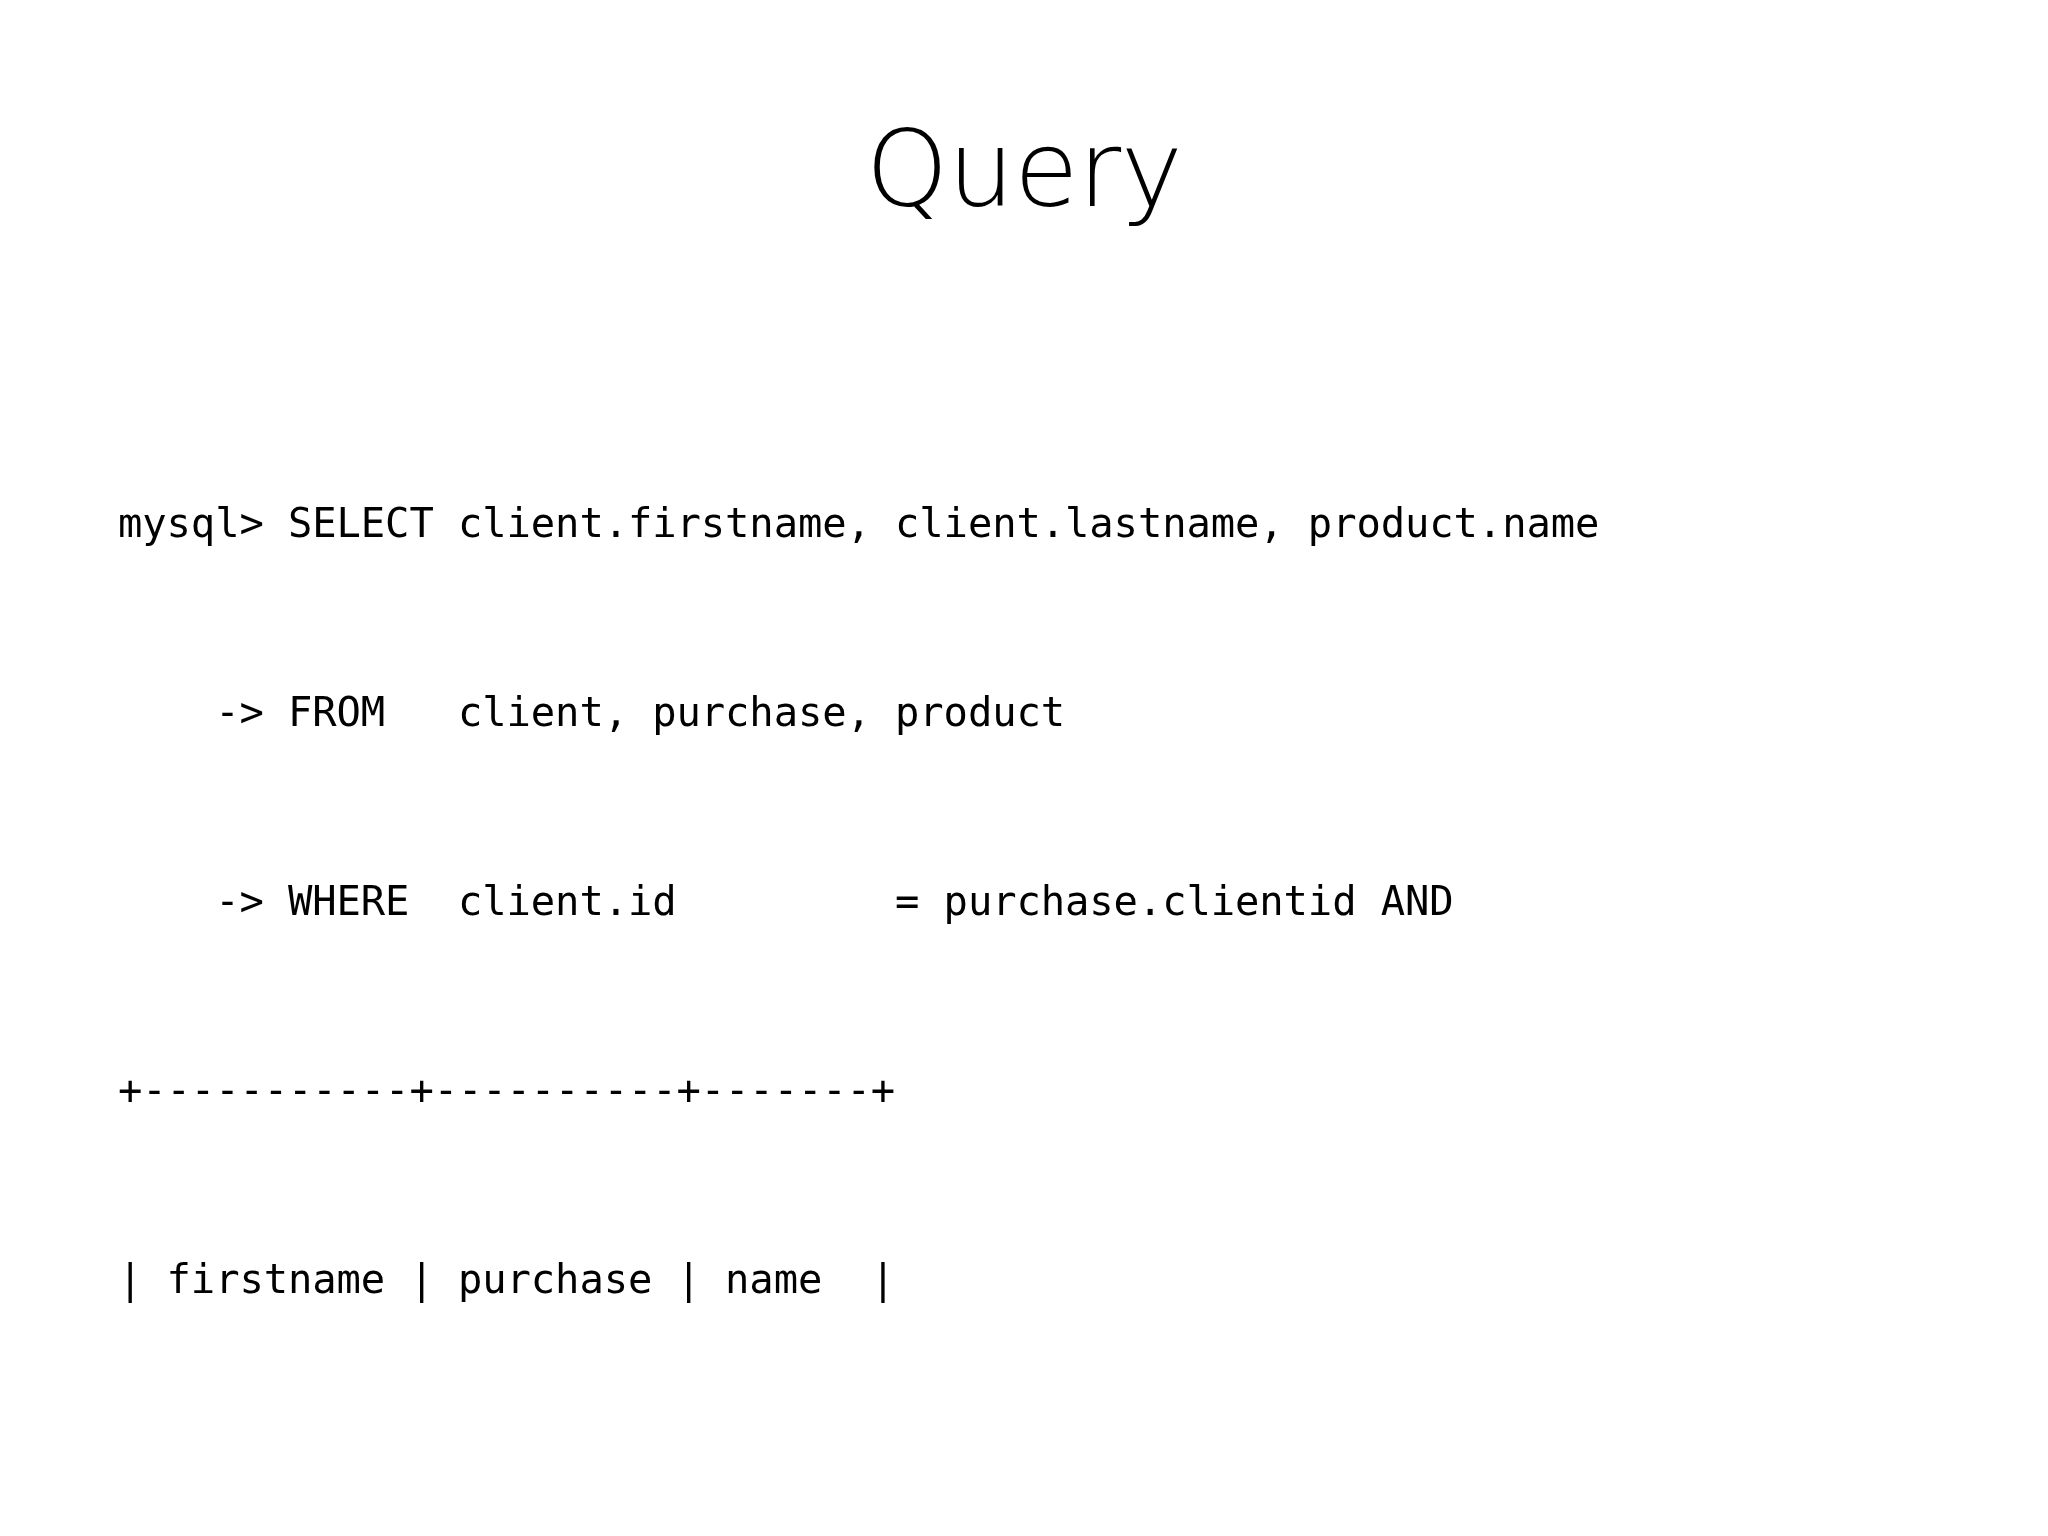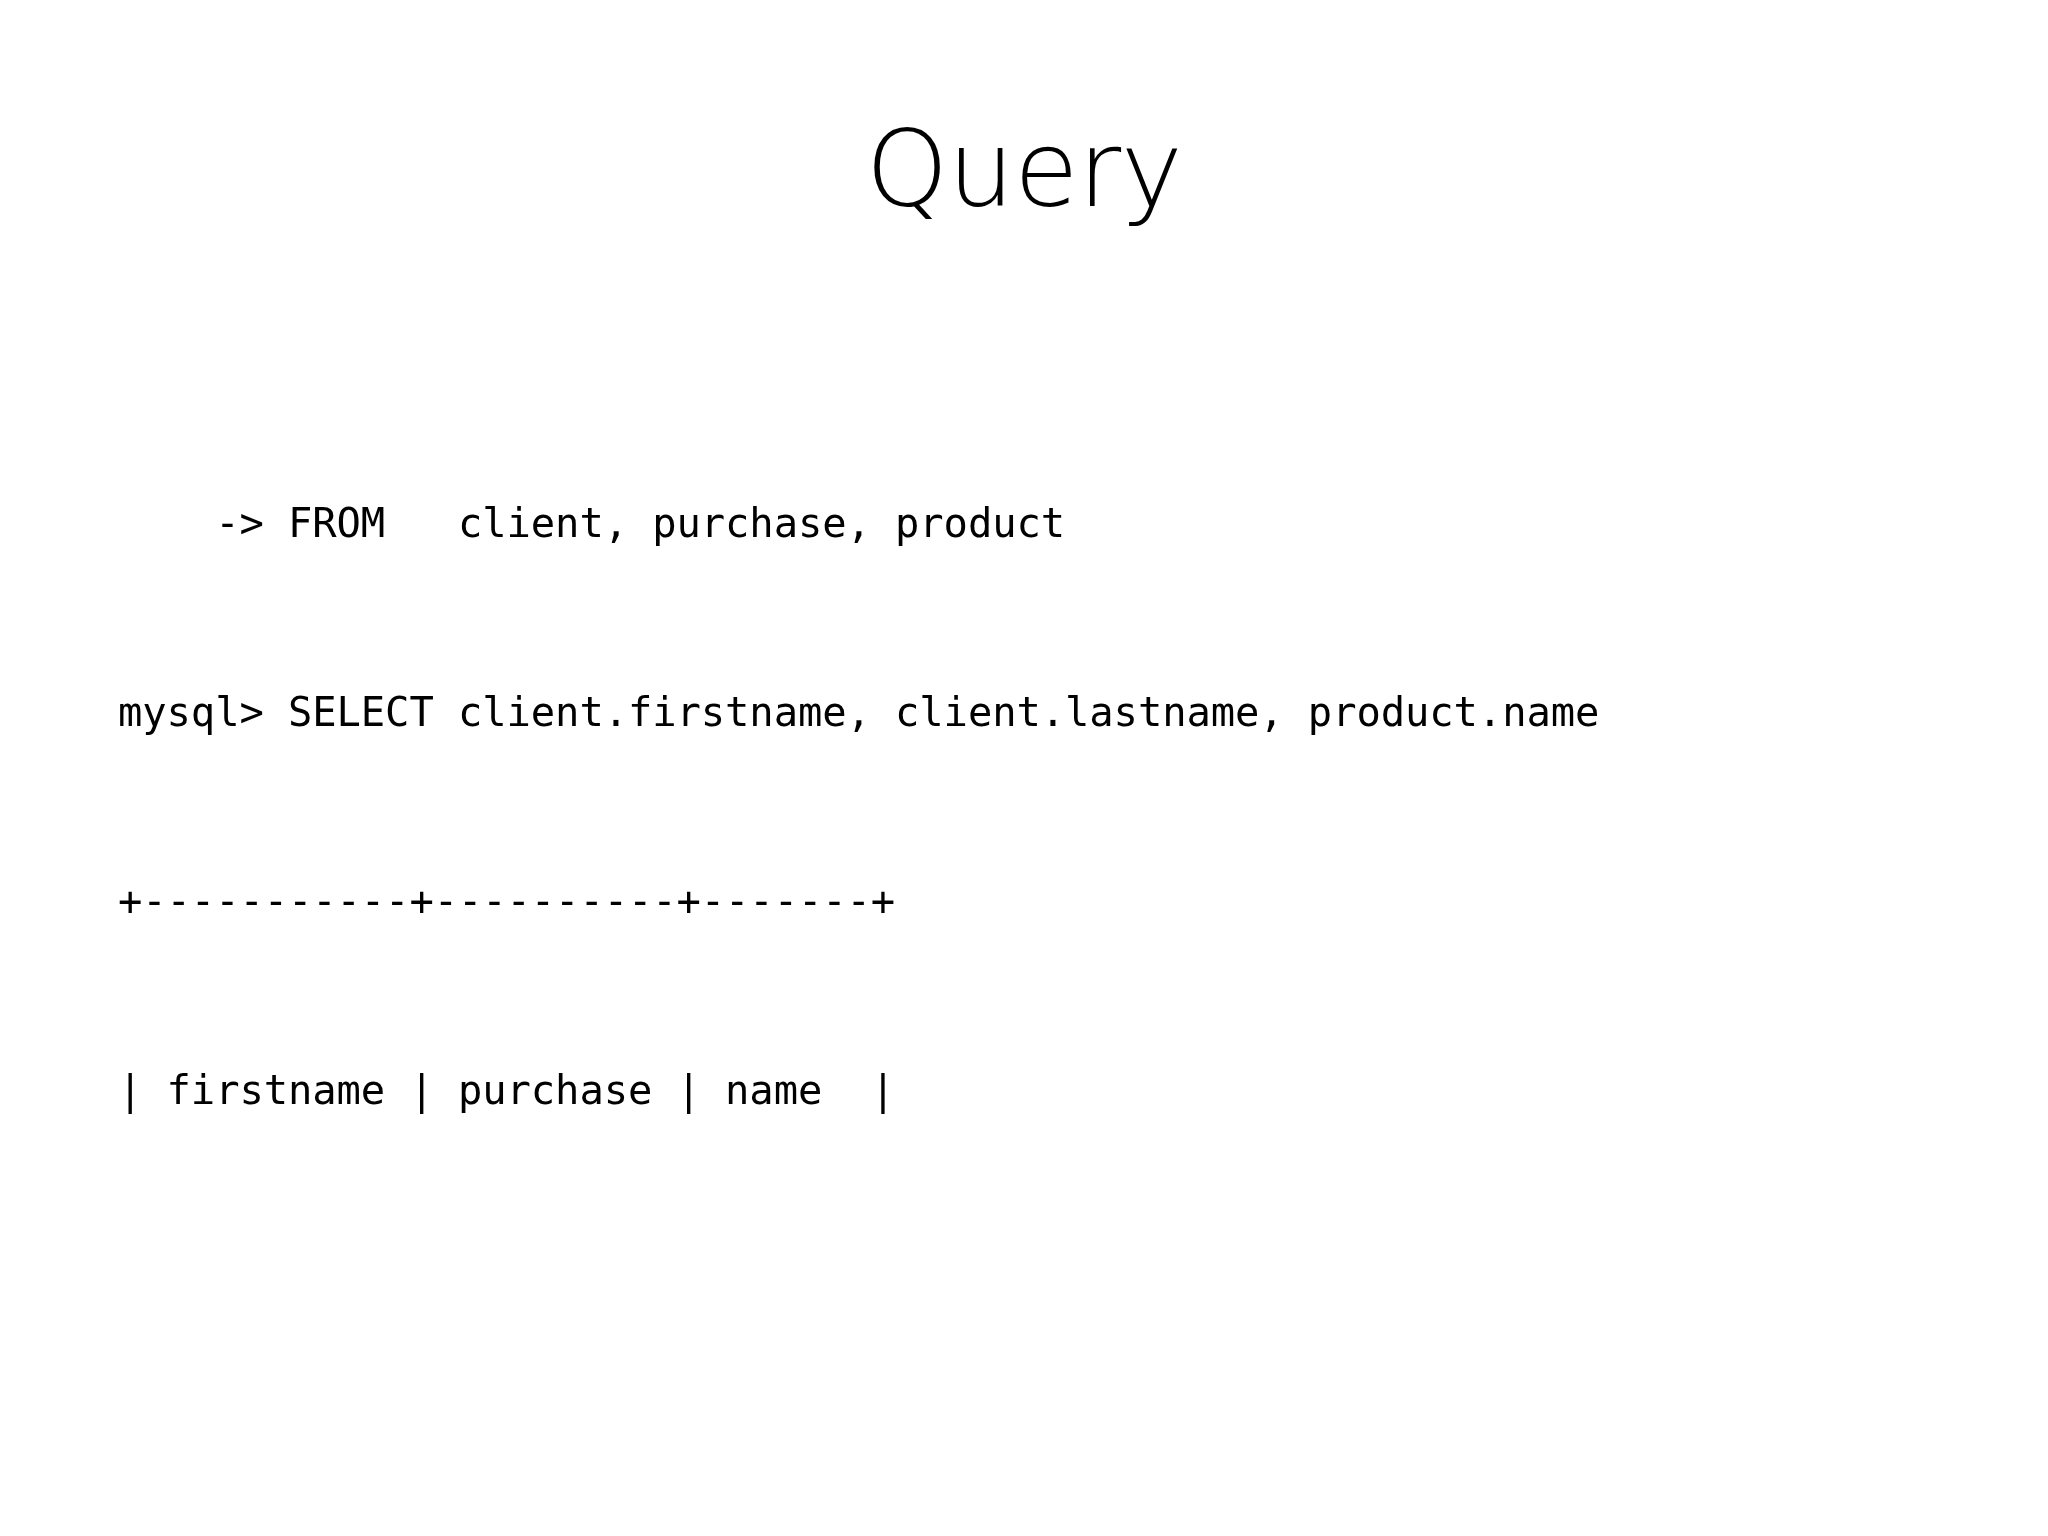--- a/index.html
+++ b/index.html
@@ -54,22 +54,23 @@
   }
 </style>
 </head>
 <body>
 
 <div class="slide">
 
   <div class="slide-title">Query</div>
 
   <div class="console-block">
+    <span class="console-line">mysql&gt; SELECT client.firstname, client.lastname, product.name</span>
     <span class="console-line">    -&gt; FROM   client, purchase, product</span>
-    <span class="console-line">mysql&gt; SELECT client.firstname, client.lastname, product.name</span>
+    <span class="console-line">    -&gt; WHERE  client.id         = purchase.clientid AND</span>
     <span class="console-line">+-----------+----------+-------+</span>
     <span class="console-line">| firstname | purchase | name  |</span>
     
     
     
     
     
   </div>
 
 </div>

